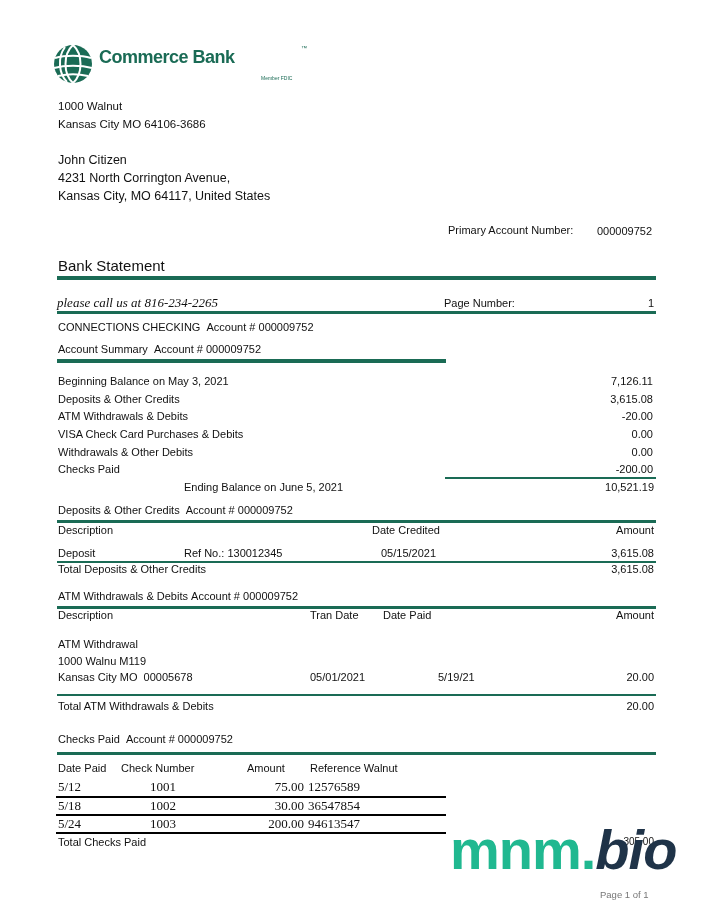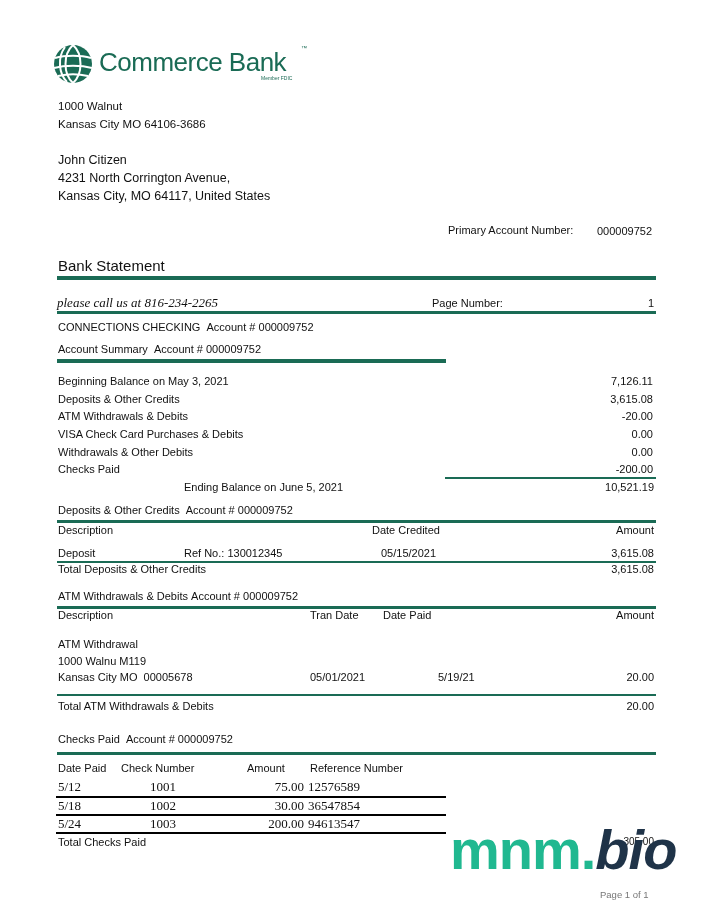--- a/index.html
+++ b/index.html
@@ -7,21 +7,21 @@
     body { position: relative; font-family: "Liberation Sans", sans-serif; color: #111; font-size: 11px; }
     .abs { position: absolute; }
     .green-bar { position: absolute; background: #1a6b55; }
     .bold { font-weight: normal; }
     .right { text-align: right; }
     .serif { font-family: "Liberation Serif", serif; }
 
     
     .logo { left: 53px; top: 44px; display: flex; align-items: center; }
     .logo-globe { width: 40px; height: 40px; }
-    .logo-text { position: absolute; left: 46px; top: 3px; font-size: 26px; font-weight: normal; color: #1a6b55; letter-spacing: -0.5px; white-space: nowrap; }
+    .logo-text { position: absolute; left: 46px; top: 3px; font-size: 18px; font-weight: bold; color: #1a6b55; letter-spacing: -0.5px; white-space: nowrap; }
     .logo-tm { position: absolute; left: 248px; top: 1px; font-size: 6px; color: #1a6b55; }
     .logo-fdic { position: absolute; left: 208px; top: 31px; font-size: 5px; color: #1a6b55; white-space: nowrap; }
 
     .addr-line { left: 58px; font-size: 11.5px; }
     .cust-line { left: 58px; font-size: 12.5px; }
     .sum-row { left: 58px; width: 597px; height: 17px; font-size: 11px; }
     .sum-row .lbl { position: absolute; left: 0; }
     .sum-row .val { position: absolute; right: 2px; }
 
     .chk-table { position: absolute; left: 56px; top: 779px; width: 390px; border-collapse: collapse; font-family: "Liberation Serif", serif; font-size: 13px; }
@@ -58,21 +58,21 @@
 <div class="abs cust-line" style="top:171px;">4231 North Corrington Avenue,</div>
 <div class="abs cust-line" style="top:189px;">Kansas City, MO 64117, United States</div>
 
 <div class="abs bold" style="left:448px; top:224px; font-size:11px;">Primary Account Number:</div>
 <div class="abs bold" style="left:597px; top:225px; font-size:11px;">000009752</div>
 
 <div class="abs" style="left:58px; top:257px; font-size:15px;">Bank Statement</div>
 <div class="green-bar" style="left:57px; top:276px; width:599px; height:4px;"></div>
 
 <div class="abs serif" style="left:57px; top:295px; font-size:13px; font-style:italic;">please call us at 816-234-2265</div>
-<div class="abs bold" style="left:432px; top:297px; font-size:11px;">Page Number:</div>
+<div class="abs bold" style="left:444px; top:297px; font-size:11px;">Page Number:</div>
 <div class="abs bold right" style="left:600px; width:54px; top:297px; font-size:11px;">1</div>
 <div class="green-bar" style="left:57px; top:311px; width:599px; height:3px;"></div>
 
 <div class="abs" style="left:58px; top:321px; font-size:11px;">
   <span class="bold">CONNECTIONS CHECKING</span>&nbsp;&nbsp;<span>Account # 000009752</span>
 </div>
 
 <div class="abs" style="left:58px; top:343px; font-size:11px;">
   <span class="bold">Account Summary</span>&nbsp;&nbsp;<span>Account # 000009752</span>
 </div>
@@ -141,21 +141,21 @@
 <div class="abs bold" style="left:58px; top:700px;">Total ATM Withdrawals &amp; Debits</div>
 <div class="abs bold right" style="left:580px; width:74px; top:700px;">20.00</div>
 
 <div class="abs" style="left:58px; top:733px; font-size:11px;">
   <span class="bold">Checks Paid</span>&nbsp;&nbsp;<span>Account # 000009752</span>
 </div>
 <div class="green-bar" style="left:57px; top:752px; width:599px; height:3px;"></div>
 <div class="abs bold" style="left:58px; top:762px;">Date Paid</div>
 <div class="abs bold" style="left:121px; top:762px;">Check Number</div>
 <div class="abs bold" style="left:247px; top:762px;">Amount</div>
-<div class="abs bold" style="left:310px; top:762px;">Reference Number</div>
+<div class="abs bold" style="left:310px; top:762px;">Reference Walnut</div>
 
 <table class="chk-table">
   <tbody>
       <tr>
     <td style="width:60px;">5/12</td>
     <td style="width:120px; padding-left:34px;">1001</td>
     <td style="width:70px; text-align:right;">75.00</td>
     <td>12576589</td>
   </tr>
   <tr>

